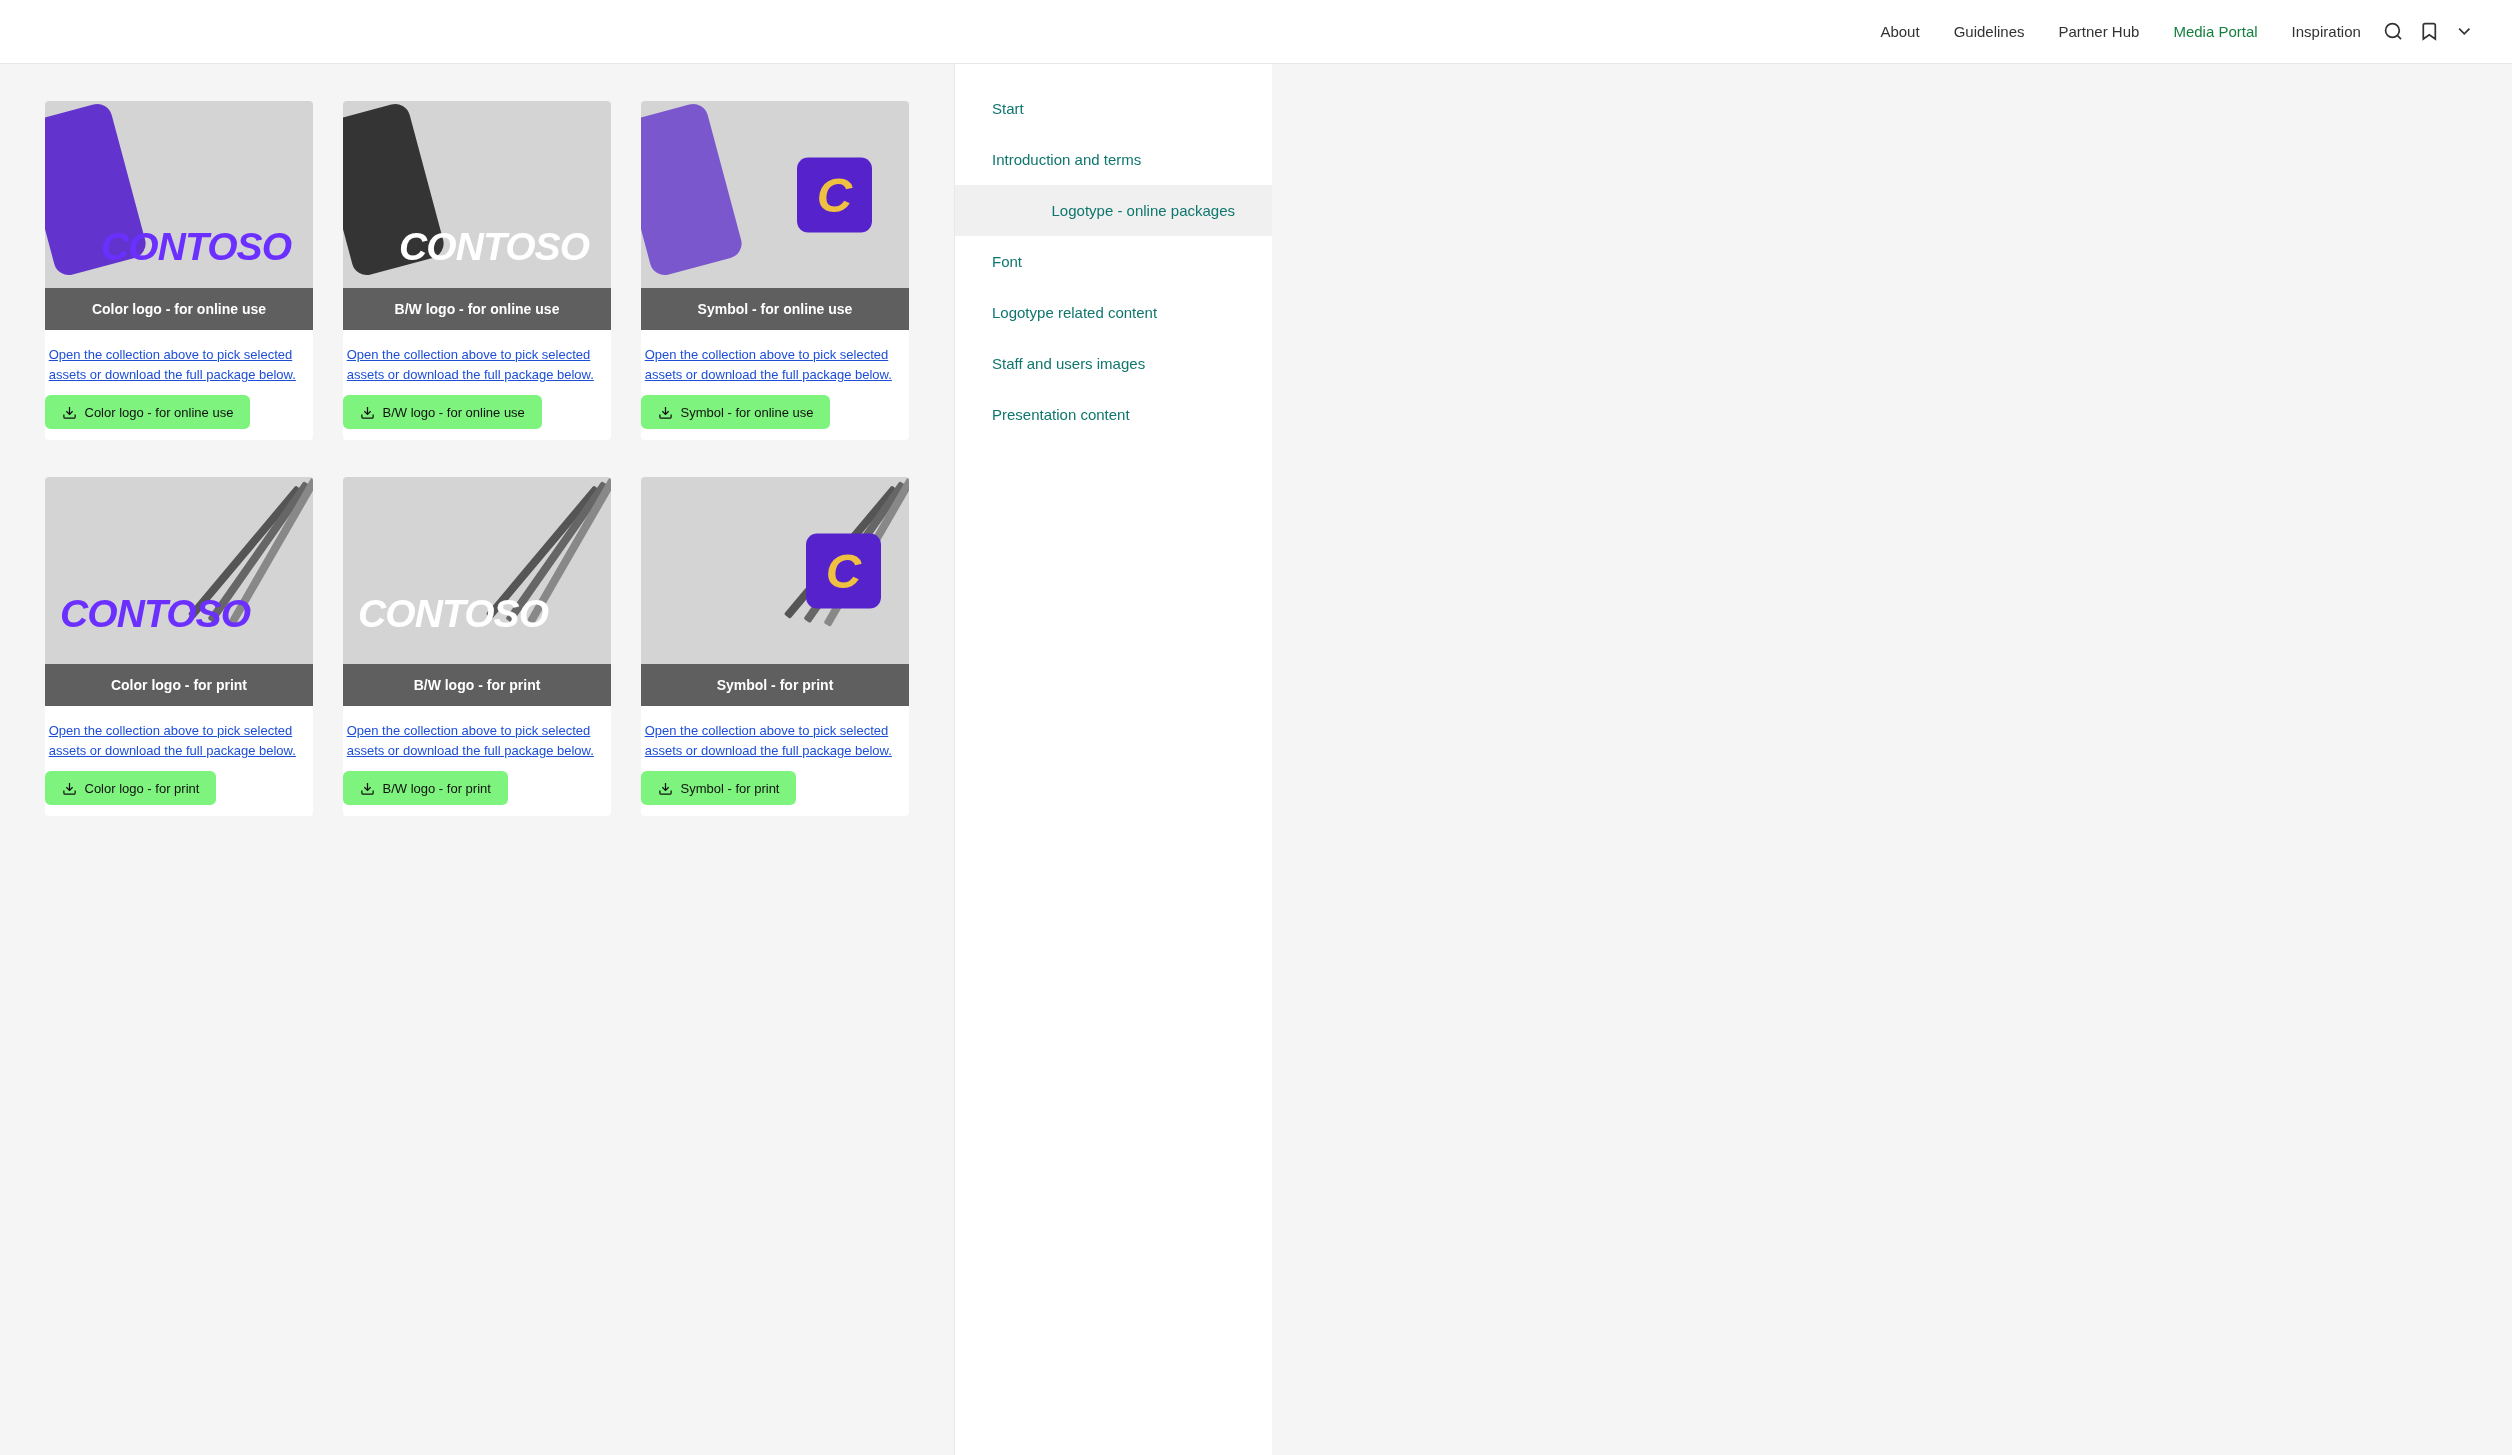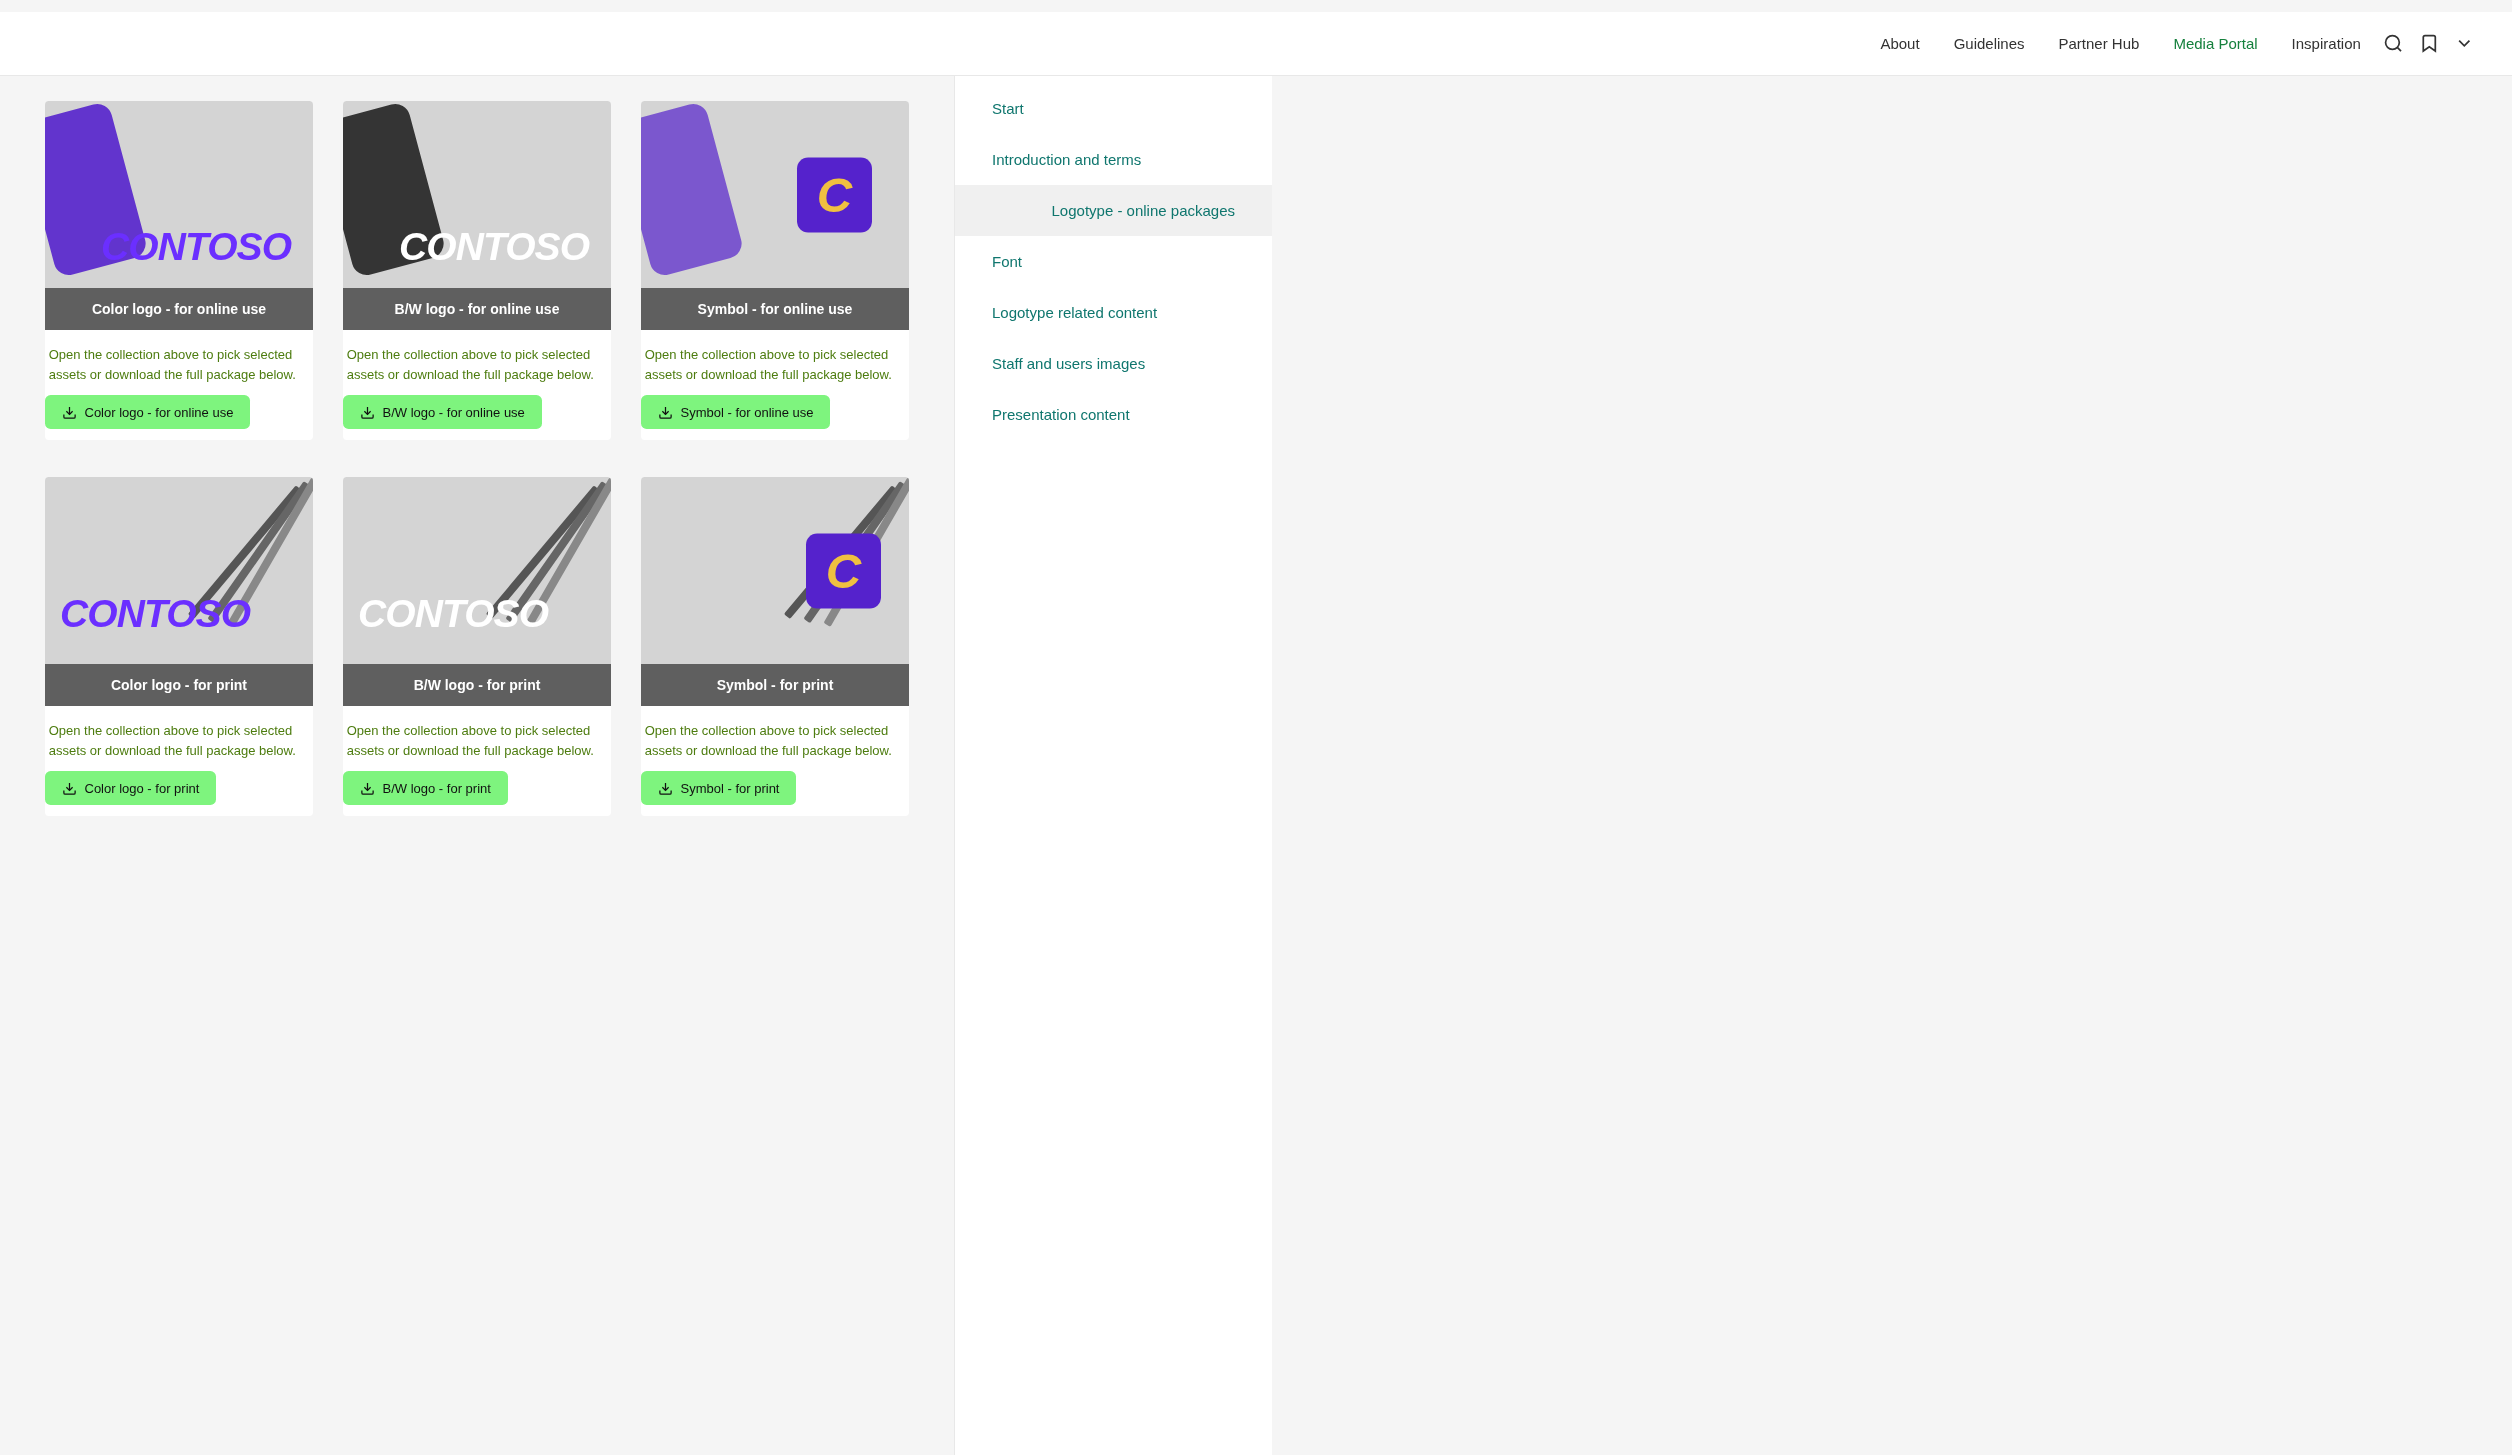--- a/index.html
+++ b/index.html
@@ -7,21 +7,21 @@
 
     
     .header {
       display: flex;
       align-items: center;
       background: #fff;
       padding: 0 37px;
       height: 64px;
       border-bottom: 0.9px solid #e8e8e8;
       position: sticky;
-      top: 12px;
+      top: 0;
       z-index: 100;
     }
     .logo {
       font-size: 26px;
       font-weight: 900;
       color: #6b2fff;
       letter-spacing: -0.9px;
       font-style: italic;
       margin-right: auto;
     }
@@ -95,22 +95,23 @@
       color: #fff;
       text-align: center;
       padding: 13px 7.5px;
       font-size: 14px;
       font-weight: 600;
     }
 
     .card-desc {
       padding: 15px 3.7px 11.2px 3.7px;
       font-size: 13px;
-      color: #4d7c0f;
+      color: #1d4ed8;
       line-height: 1.5;
+      text-decoration: underline;
     }
 
     .download-btn {
       display: inline-flex;
       align-items: center;
       gap: 7.5px;
       background: #7ef47e;
       color: #111;
       border: none;
       border-radius: 5.6px;

